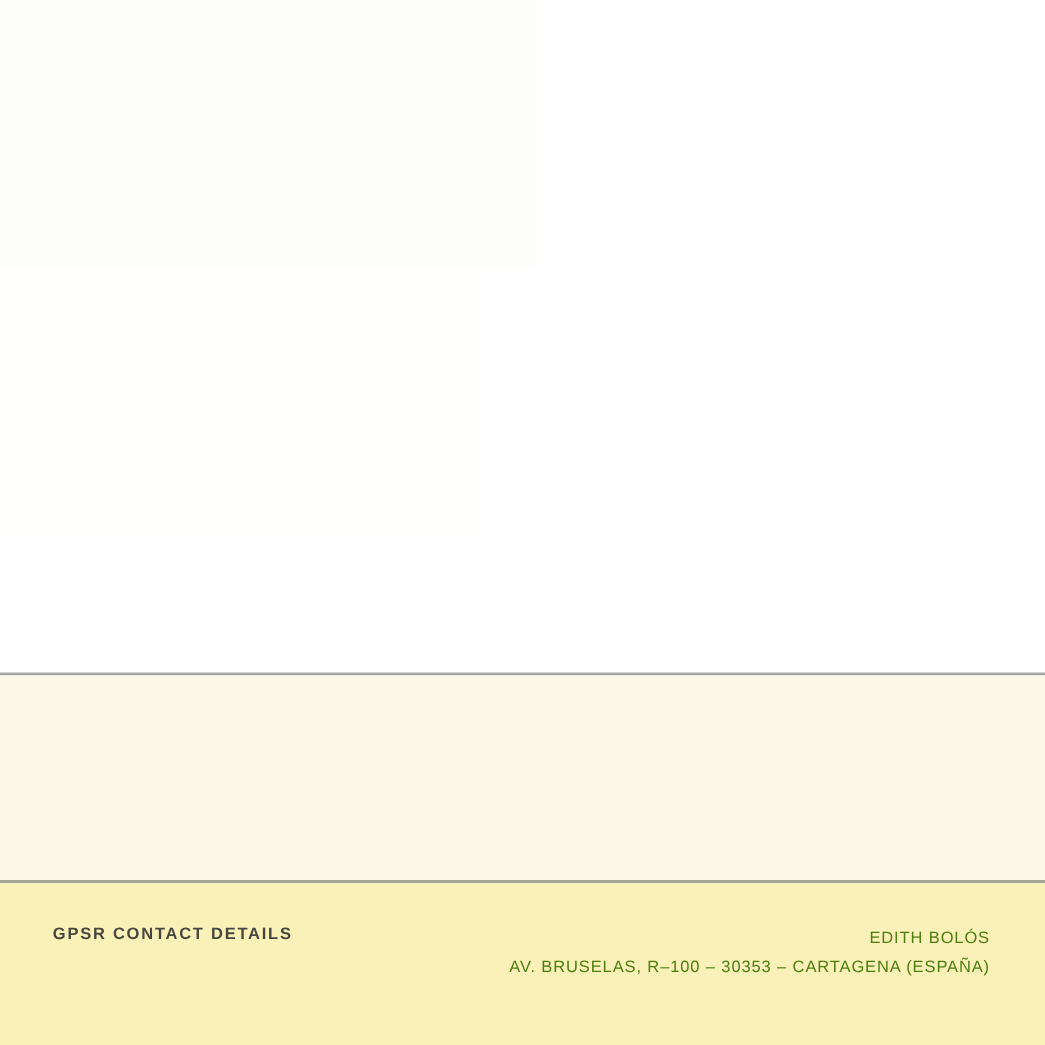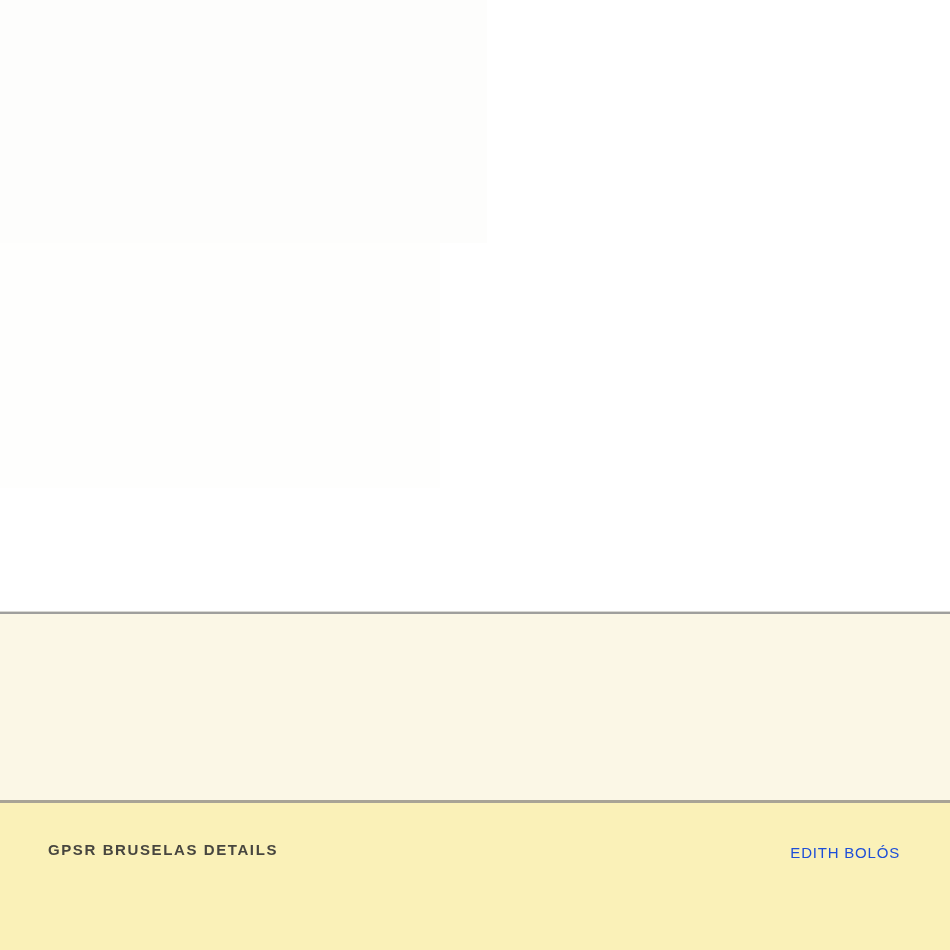--- a/index.html
+++ b/index.html
@@ -70,21 +70,21 @@
     letter-spacing: 1.6px;
     color: #47463f;
     white-space: nowrap;
   }
   .contact-lines {
     position: absolute;
     right: 50px; top: 37px;
     text-align: right;
     font-size: 15px;
     letter-spacing: 0.8px;
-    color: #1d4ed8;
+    color: #4d7c0f;
     line-height: 26.5px;
     white-space: nowrap;
   }
 </style>
 </head>
 <body>
 
 <div class="page">
 
   <div class="ghost-a"></div>
@@ -99,19 +99,20 @@
 
     
 
     
 
     
 
   </div>
 
   <div class="contact-band">
-    <div class="contact-title">GPSR BRUSELAS DETAILS</div>
+    <div class="contact-title">GPSR CONTACT DETAILS</div>
     <div class="contact-lines">
       <div>EDITH BOLÓS</div>
+      <div>AV. BRUSELAS, R–100 – 30353 – CARTAGENA (ESPAÑA)</div>
     </div>
   </div>
 
 </div>
 
 </body></html>

